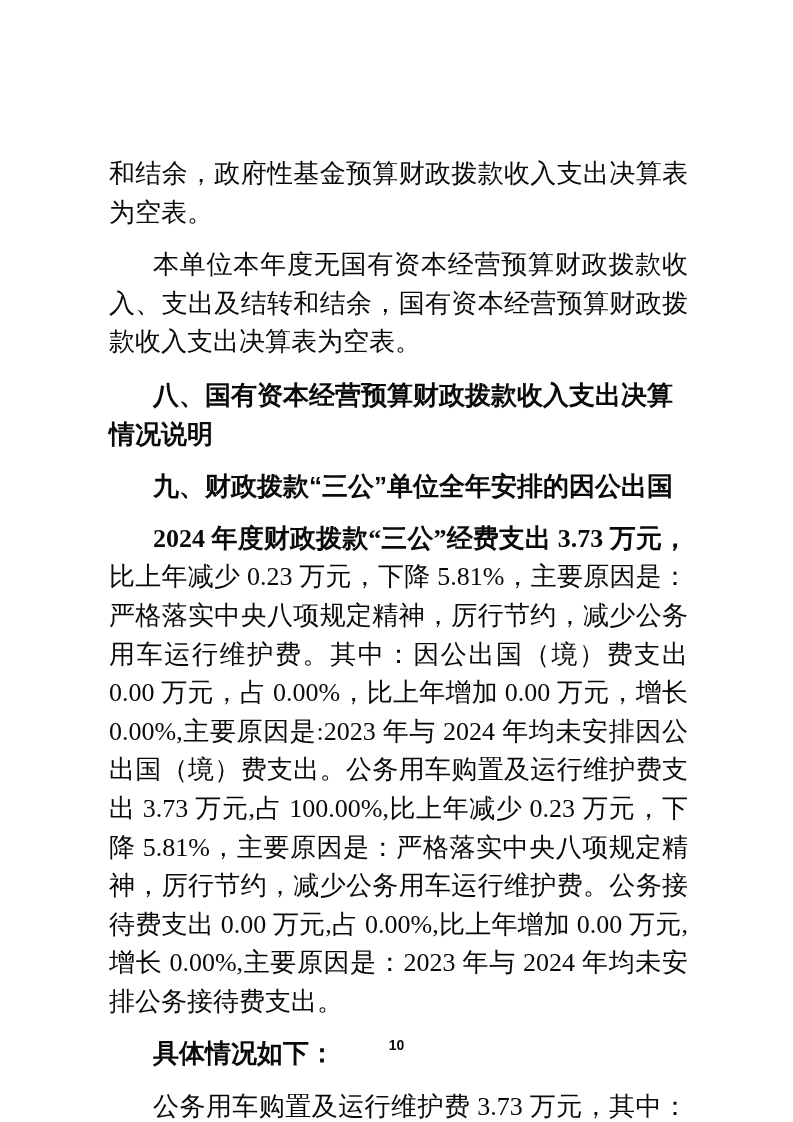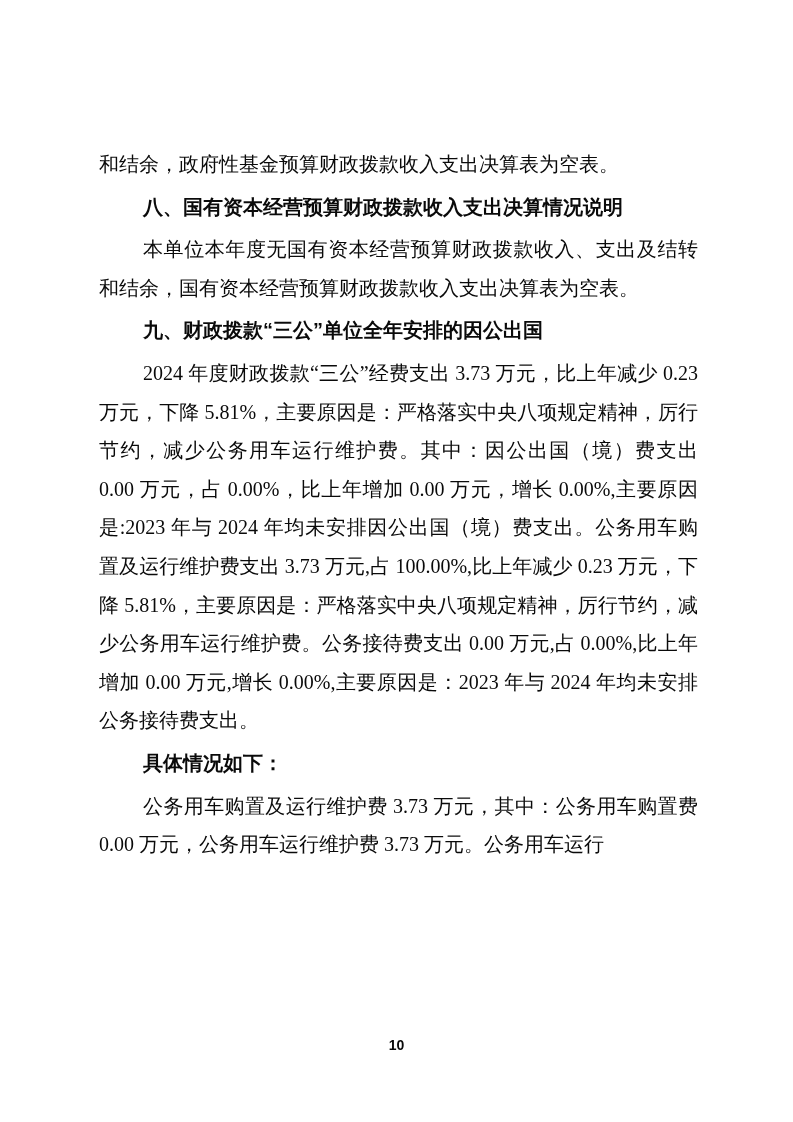--- a/index.html
+++ b/index.html
@@ -20,36 +20,36 @@
     font-family: "Liberation Serif", "DejaVu Serif", serif;
     color: #0a0a0a;
   }
   .body-text {
     position: absolute;
     left: 95px;
     top: 141px;
     width: 607px;
   }
   .para {
-    margin: 4px;
-    font-size: 20px;
+    margin: 14px;
+    font-size: 26px;
     line-height: 38.6px;
     text-align: justify;
     text-indent: 44px;
   }
   .para.no-indent {
     text-indent: 0;
   }
   .heading {
     font-family: "Liberation Sans", "DejaVu Sans", sans-serif;
     font-weight: bold;
     text-align: left;
   }
   .bold-lead {
-    font-weight: normal;
+    font-weight: bold;
   }
   .heading-detail {
     font-weight: bold;
     text-align: left;
   }
   .page-number {
     position: absolute;
     top: 1037px;
     left: 0;
     width: 100%;
@@ -59,21 +59,21 @@
     font-family: Liberation Sans, sans-serif;
     color: #0a0a0a;
   }
 </style>
 </head>
 <body>
 
 <div class="page">
   <div class="body-text">
     <p class="para no-indent">和结余，政府性基金预算财政拨款收入支出决算表为空表。</p>
+    <p class="para">本单位本年度无国有资本经营预算财政拨款收入、支出及结转和结余，国有资本经营预算财政拨款收入支出决算表为空表。</p>
     <p class="para heading">八、国有资本经营预算财政拨款收入支出决算情况说明</p>
-    <p class="para">本单位本年度无国有资本经营预算财政拨款收入、支出及结转和结余，国有资本经营预算财政拨款收入支出决算表为空表。</p>
     <p class="para heading">九、财政拨款“三公”单位全年安排的因公出国</p>
     <p class="para"><span class="bold-lead">2024 年度财政拨款“三公”经费支出 3.73 万元，</span><span>比上年减少 0.23 万元，下降 5.81%，主要原因是：严格落实中央八项规定精神，厉行节约，减少公务用车运行维护费。其中：因公出国（境）费支出 0.00 万元，占 0.00%，比上年增加 0.00 万元，增长 0.00%,主要原因是:2023 年与 2024 年均未安排因公出国（境）费支出。公务用车购置及运行维护费支出 3.73 万元,占 100.00%,比上年减少 0.23 万元，下降 5.81%，主要原因是：严格落实中央八项规定精神，厉行节约，减少公务用车运行维护费。公务接待费支出 0.00 万元,占 0.00%,比上年增加 0.00 万元,增长 0.00%,主要原因是：2023 年与 2024 年均未安排公务接待费支出。</span></p>
     <p class="para heading-detail">具体情况如下：</p>
     <p class="para">公务用车购置及运行维护费 3.73 万元，其中：公务用车购置费 0.00 万元，公务用车运行维护费 3.73 万元。公务用车运行</p>
   </div>
   <div class="page-number">10</div>
 </div>
 
 </body></html>

